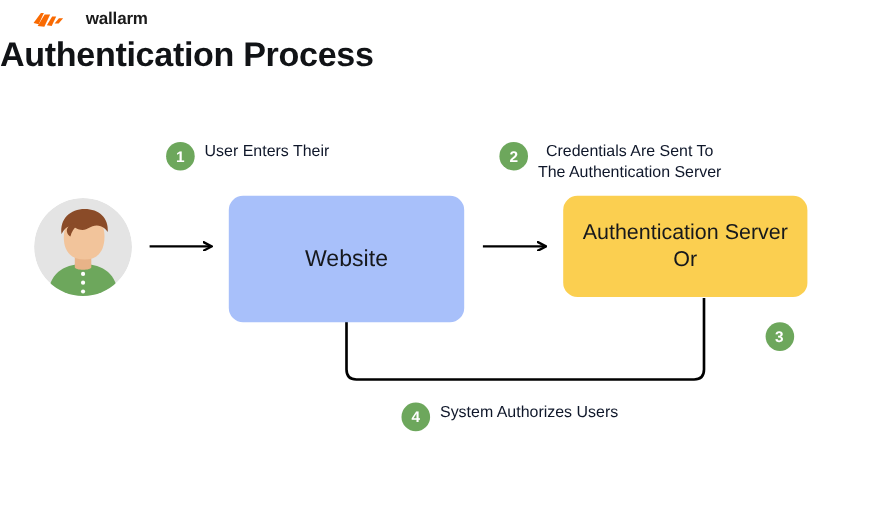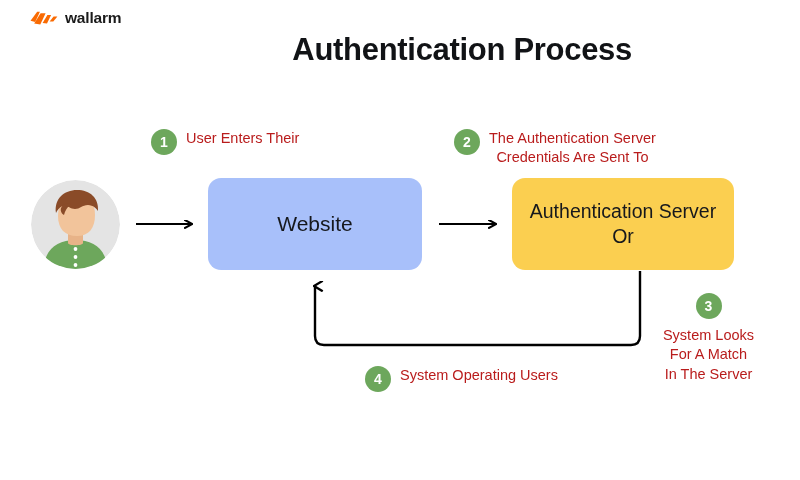--- a/index.html
+++ b/index.html
@@ -16,21 +16,21 @@
     position: relative;
   }
 
   
   #brand {
     position: absolute;
     left: 30px;
     top: 8px;
     display: flex;
     align-items: center;
-    gap: 7px;
+    gap: 20px;
     height: 20px;
   }
   #brand-mark {
     width: 28px;
     height: 15px;
     display: block;
   }
   #brand-name {
     font-size: 15.5px;
     font-weight: bold;
@@ -38,21 +38,21 @@
     color: #1b1b1b;
     line-height: 1;
   }
 
   
   #page-title {
     position: absolute;
     left: 0;
     top: 32px;
     width: 632px;
-    text-align: right;
+    text-align: left;
     font-size: 31px;
     font-weight: bold;
     letter-spacing: -0.3px;
     color: #111316;
   }
 
   
   #connectors {
     position: absolute;
     left: 0;
@@ -79,21 +79,21 @@
     justify-content: center;
     text-align: center;
     border-radius: 13px;
     box-sizing: border-box;
     padding: 4px 10px;
   }
   #node-website {
     left: 208px;
     top: 178px;
     width: 214px;
-    height: 92px;
+    height: 115px;
     background: #a8c0fa;
     font-size: 21px;
     color: #16181c;
     text-align: center;
   }
   #node-authserver {
     left: 512px;
     top: 178px;
     width: 222px;
     height: 92px;
@@ -120,21 +120,21 @@
     font-size: 14px;
     font-weight: bold;
     display: flex;
     align-items: center;
     justify-content: center;
     flex: 0 0 auto;
   }
   .step-text {
     font-size: 14.5px;
     line-height: 1.33;
-    color: #b91c1c;
+    color: #0f172a;
     text-align: center;
     white-space: nowrap;
   }
 
   #step-1 { left: 151px; top: 129px; }
   #step-2 { left: 454px; top: 129px; }
 
   
   #step-3 {
     left: 650px;
@@ -215,32 +215,27 @@
 <div class="step" id="step-1">
   <div class="badge">1</div>
   <div class="step-text">
     <div>User Enters Their</div>
   </div>
 </div>
 
 <div class="step" id="step-2">
   <div class="badge">2</div>
   <div class="step-text">
+    <div>Credentials Are Sent To</div>
     <div>The Authentication Server</div>
-    <div>Credentials Are Sent To</div>
   </div>
 </div>
 
 <div class="step" id="step-3">
   <div class="badge">3</div>
-  <div class="step-text">
-    <div>System Looks</div>
-    <div>For A Match</div>
-    <div>In The Server</div>
-  </div>
 </div>
 
 <div class="step" id="step-4">
   <div class="badge">4</div>
   <div class="step-text">
-    <div>System Operating Users</div>
+    <div>System Authorizes Users</div>
   </div>
 </div>
 
 </body></html>

